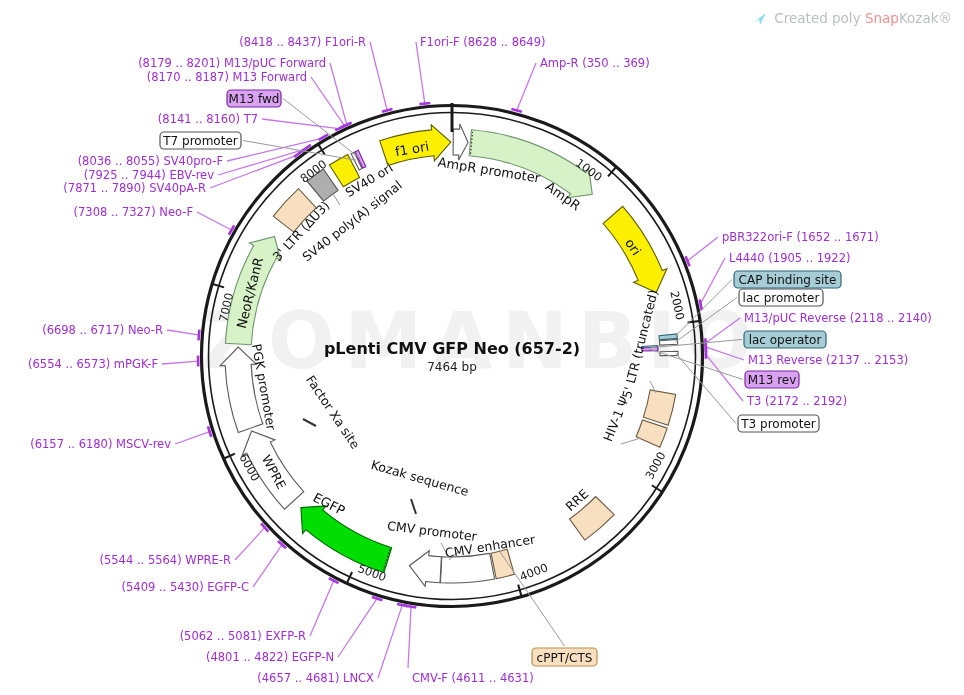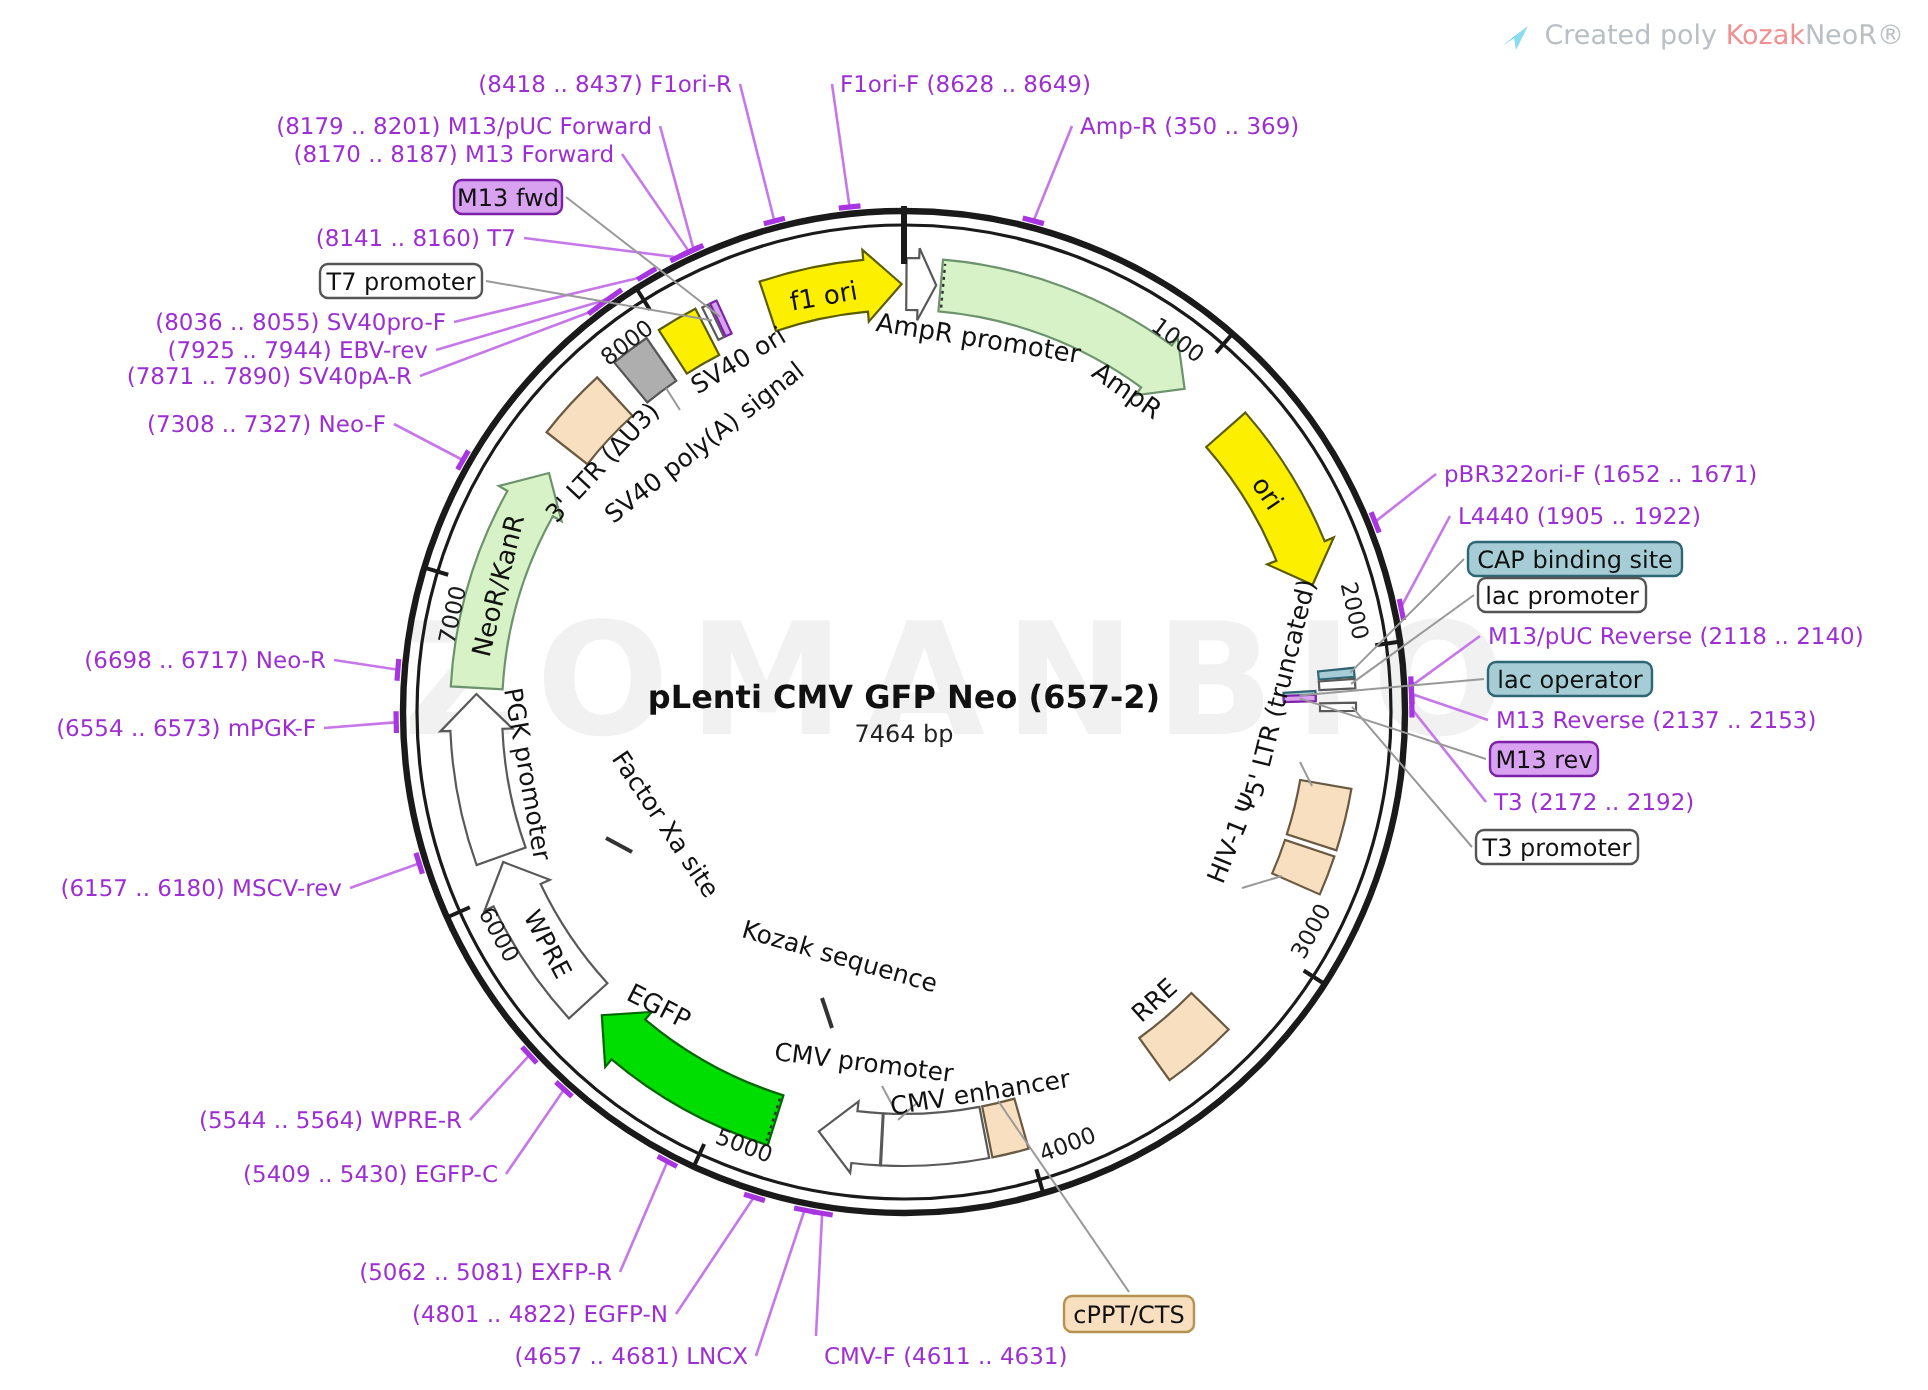--- a/index.html
+++ b/index.html
@@ -191,15 +191,15 @@
     </svg>
   <div class="title-block">
     <div class="t">pLenti CMV GFP Neo (657-2)</div>
     <div class="s">7464 bp</div>
   </div>
   <div class="credit">
     <svg width="15" height="17" viewBox="0 0 15 17">
       <polygon points="0,14 13,4 6,10" fill="#49c4e5"></polygon>
       <polygon points="6,10 13,4 7,16" fill="#8adcf0"></polygon>
     </svg>
-    <span><span>Created poly </span><span class="brand-red">Kozak</span><span class="brand-gray">NeoR®</span></span>
+    <span><span>Created poly </span><span class="brand-red">Snap</span><span class="brand-gray">Kozak®</span></span>
   </div>
 </div>
 
 </body></html>

